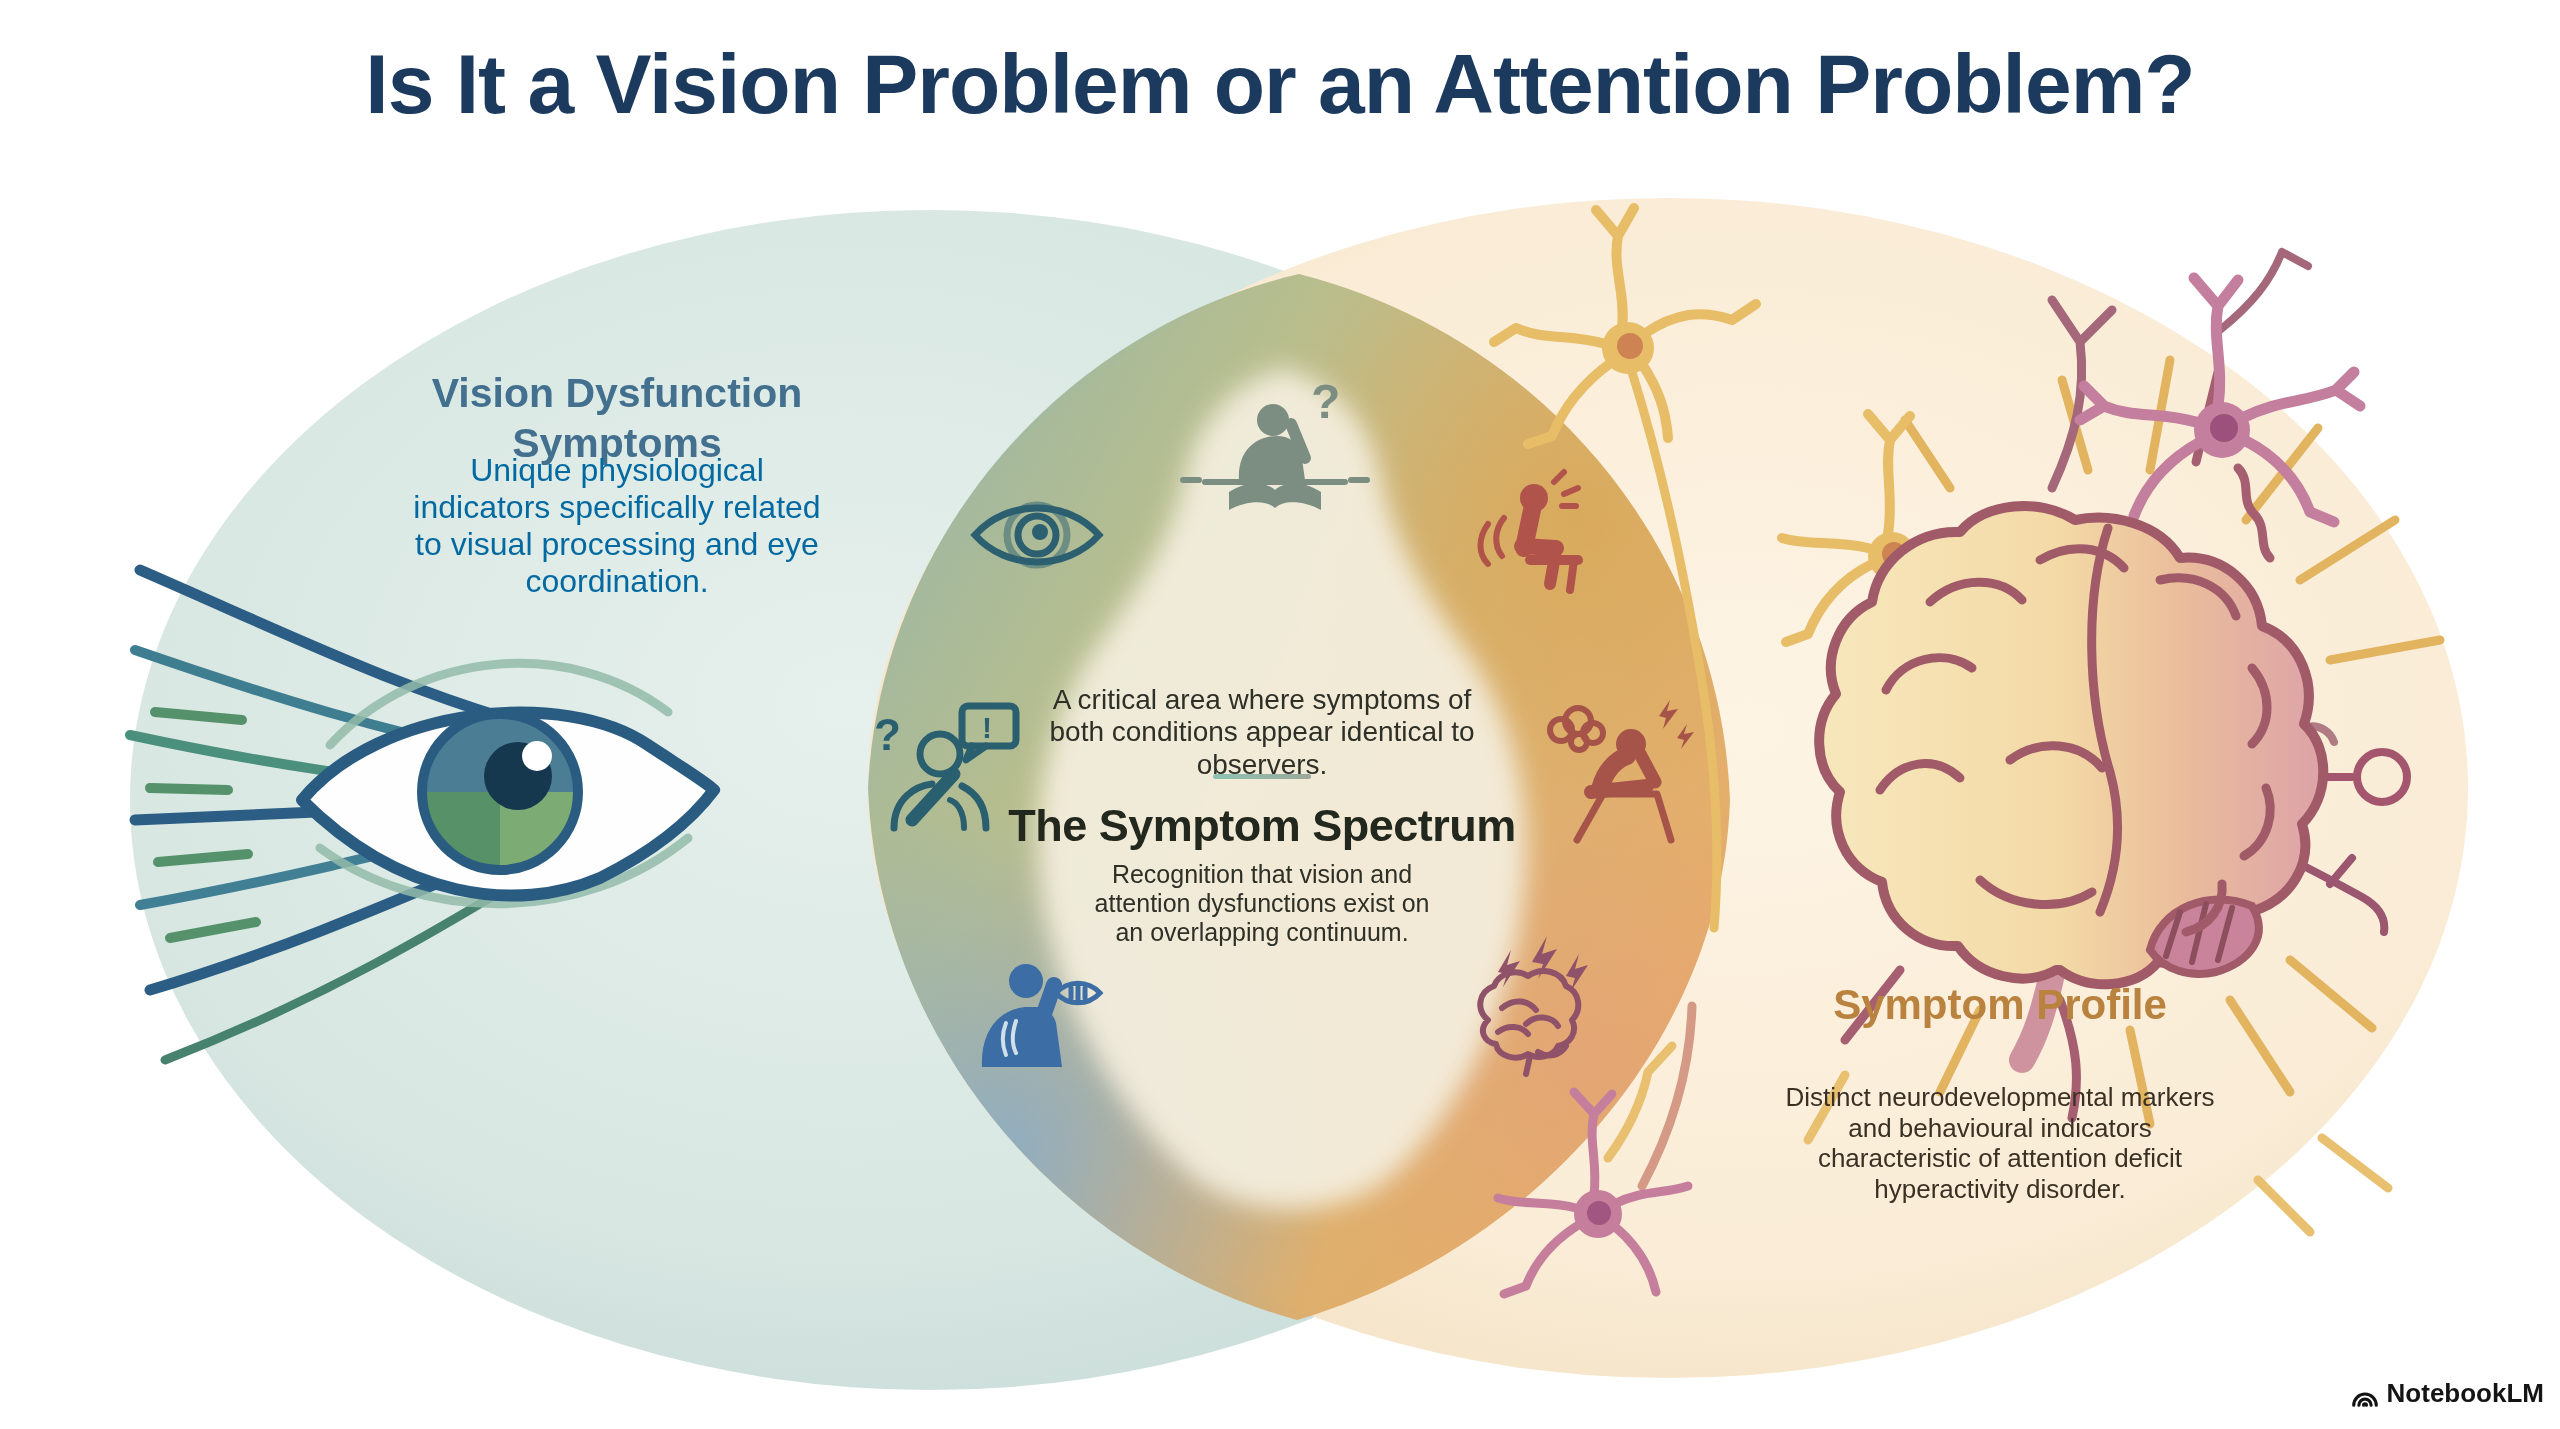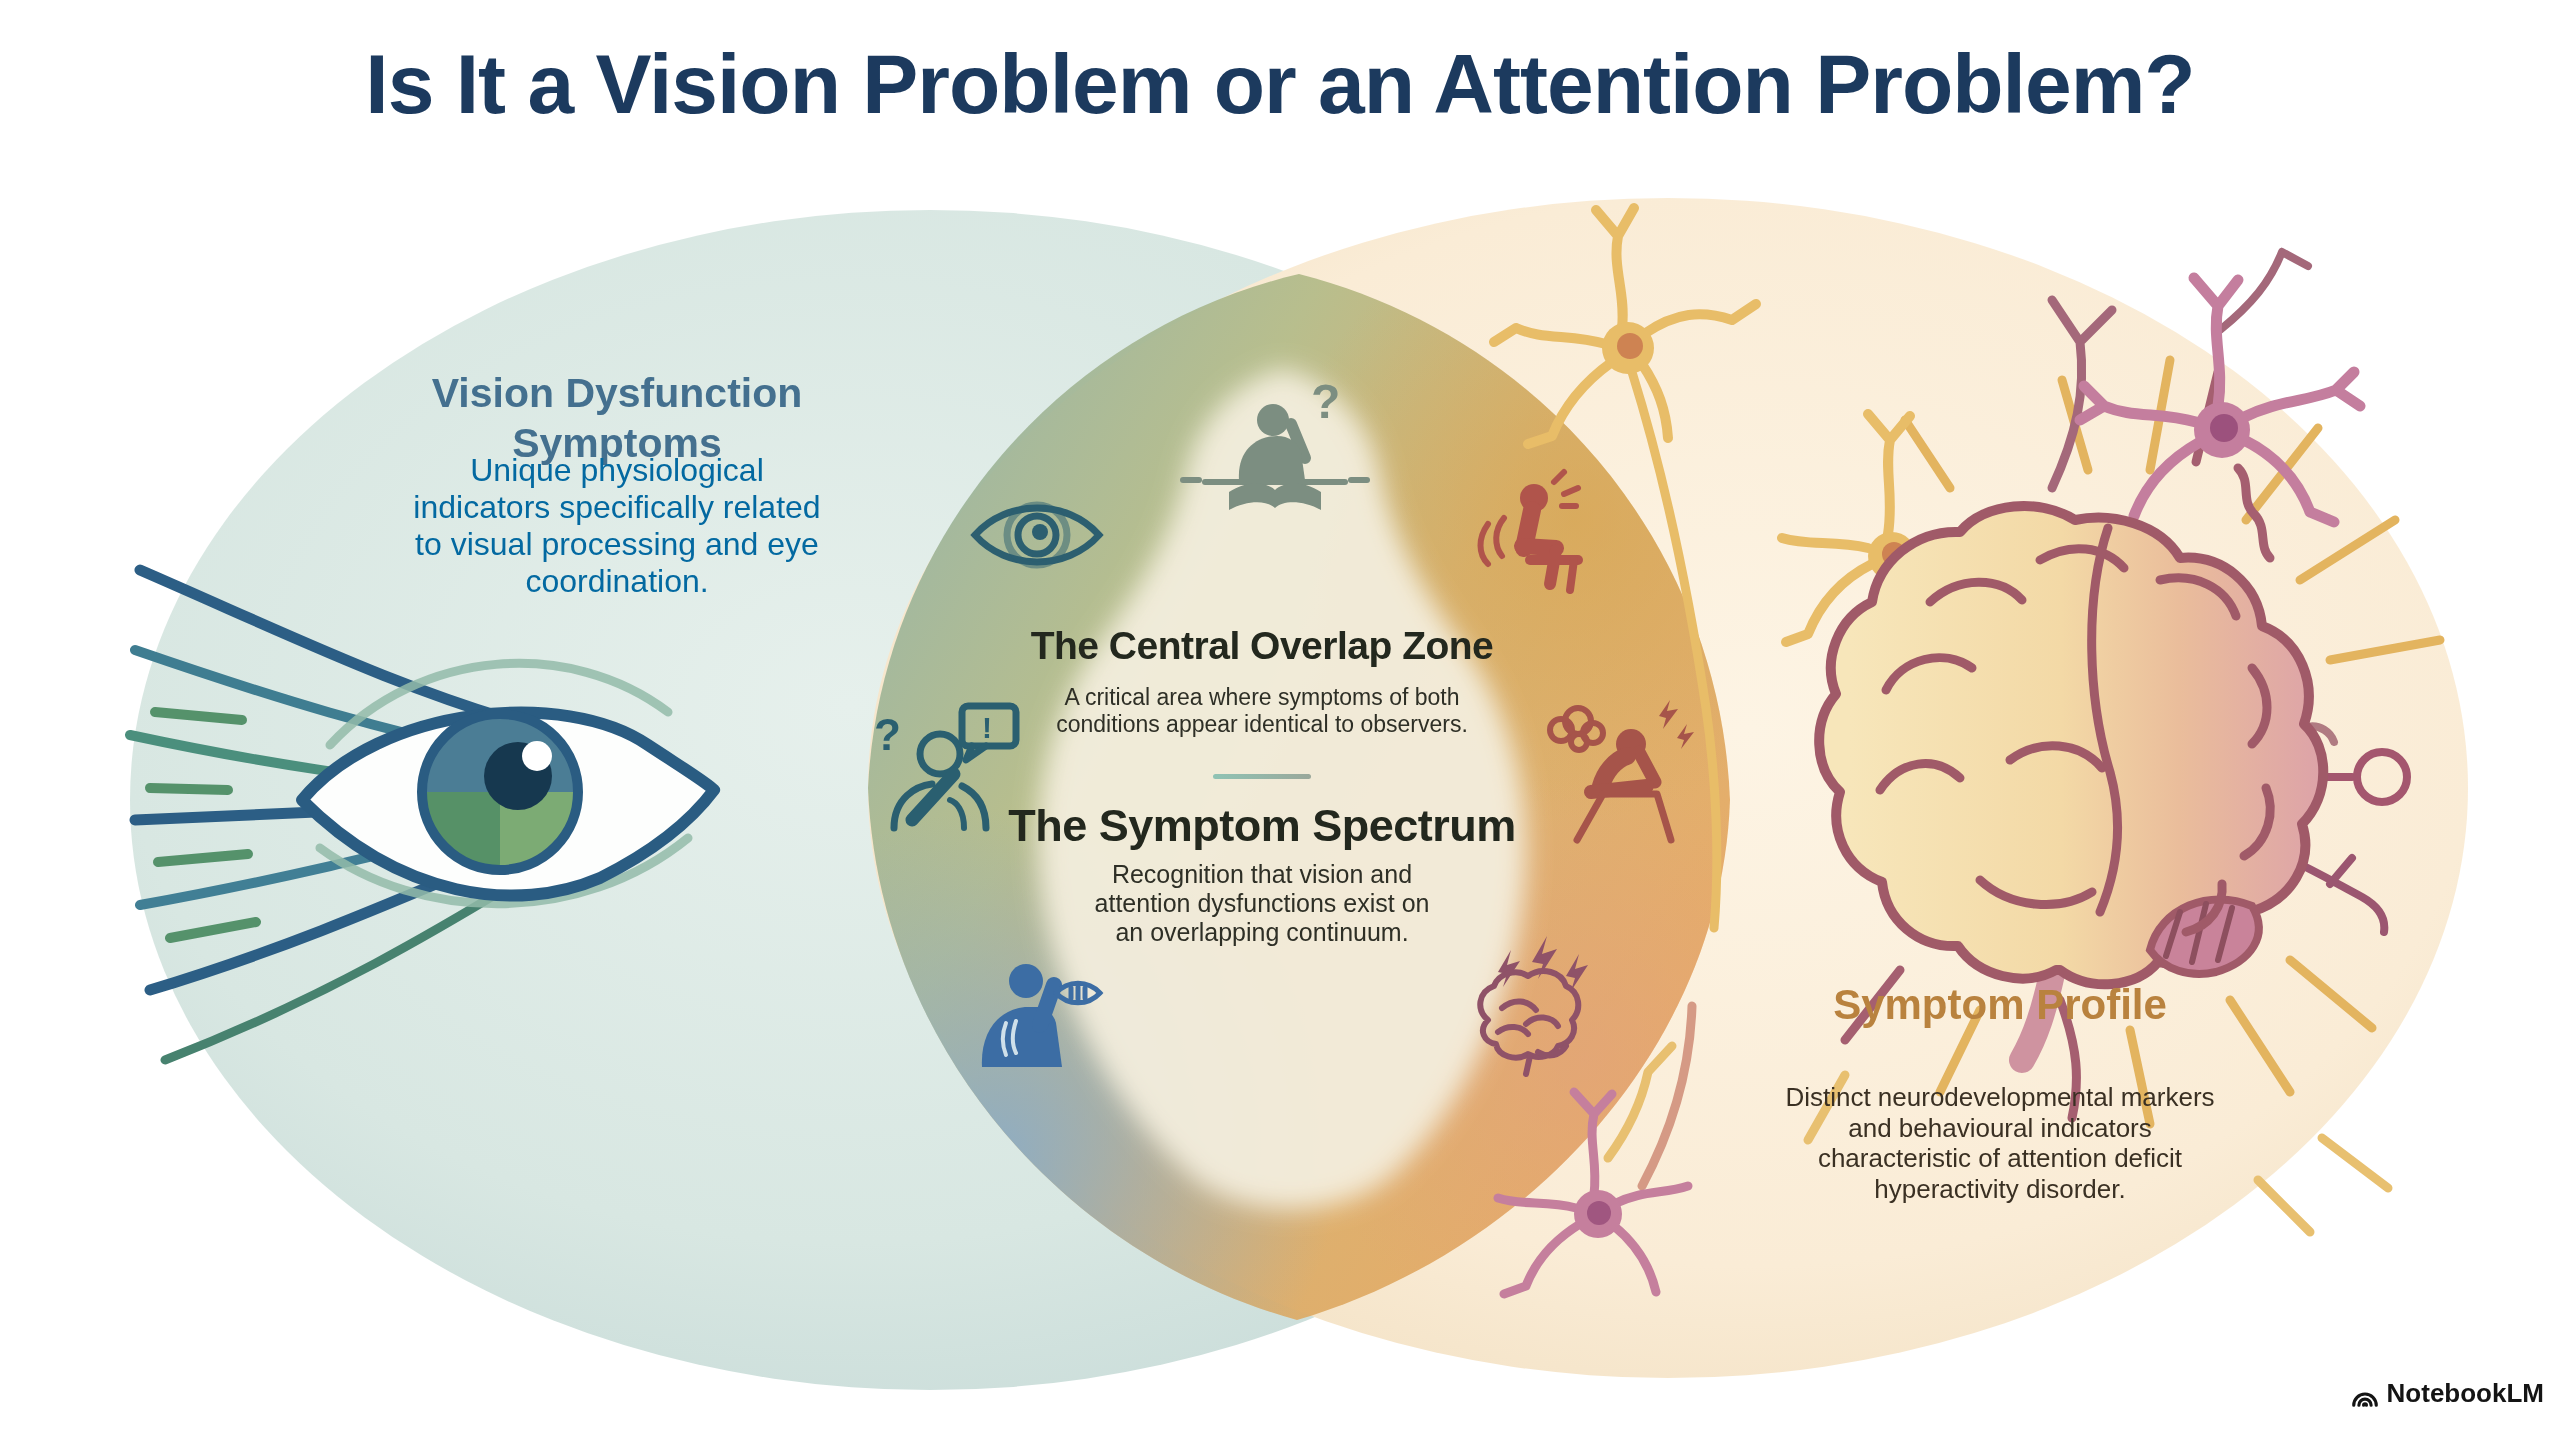--- a/index.html
+++ b/index.html
@@ -4,21 +4,21 @@
 <style>
   html,body{margin:0;padding:0;background:#ffffff;}
   body{font-family:"Liberation Sans", sans-serif;}
   .stage{position:relative;width:2560px;height:1429px;overflow:hidden;background:#ffffff;}
   .stage svg.bg{position:absolute;left:0;top:0;}
   .txt{position:absolute;transform:translateX(-50%);text-align:center;}
   .title{left:1280px;top:36px;font-size:84px;font-weight:700;color:#1c3a5e;letter-spacing:-1px;white-space:nowrap;}
   .lh{left:617px;top:344px;font-size:41px;font-weight:700;color:#44708f;line-height:1.22;white-space:nowrap;margin-top:24px;}
   .lb{left:617px;top:452px;width:430px;font-size:32px;color:#0369a1;line-height:1.16;}
   .czh{left:1262px;top:624px;font-size:39px;font-weight:700;color:#23281e;white-space:nowrap;letter-spacing:-0.5px;}
-  .czb{left:1262px;top:684px;width:440px;font-size:23px;color:#2e2f26;line-height:1.16;}
+  .czb{left:1262px;top:684px;width:440px;font-size:28px;color:#2e2f26;line-height:1.16;}
   .divider{left:1262px;top:774px;width:98px;height:5px;border-radius:3px;
            background:linear-gradient(90deg,#8fc3b4,#9aa89b);position:absolute;transform:translateX(-50%);}
   .csh{left:1262px;top:800px;font-size:45px;font-weight:700;color:#23281e;white-space:nowrap;letter-spacing:-0.5px;}
   .csb{left:1262px;top:860px;width:360px;font-size:25px;color:#2e2f26;line-height:1.16;}
   .rh{left:2000px;top:980px;font-size:42px;font-weight:700;color:#b9823e;line-height:1.18;white-space:nowrap;}
   .rb{left:2000px;top:1082px;width:440px;font-size:26px;color:#3a3023;line-height:1.18;}
   .watermark{position:absolute;top:1378px;right:16px;display:flex;align-items:center;gap:7px;
              font-size:26px;font-weight:600;color:#141414;}
 </style>
 </head>
@@ -304,21 +304,20 @@
 </svg>
 
   <div class="txt title">Is It a Vision Problem or an Attention Problem?</div>
 
   <div class="txt lh">
     <span style="display:block">Vision Dysfunction</span>
     <span style="display:block">Symptoms</span>
   </div>
   <div class="txt lb">Unique physiological indicators specifically related to visual processing and eye coordination.</div>
 
-  <div class="txt czh">The Central Overlap Zone</div>
   <div class="txt czb">A critical area where symptoms of both conditions appear identical to observers.</div>
   <div class="divider"></div>
   <div class="txt csh">The Symptom Spectrum</div>
   <div class="txt csb">Recognition that vision and attention dysfunctions exist on an overlapping continuum.</div>
 
   <div class="txt rh">
     <span style="display:block">Symptom Profile</span>
   </div>
   <div class="txt rb">Distinct neurodevelopmental markers and behavioural indicators characteristic of attention deficit hyperactivity disorder.</div>
 

